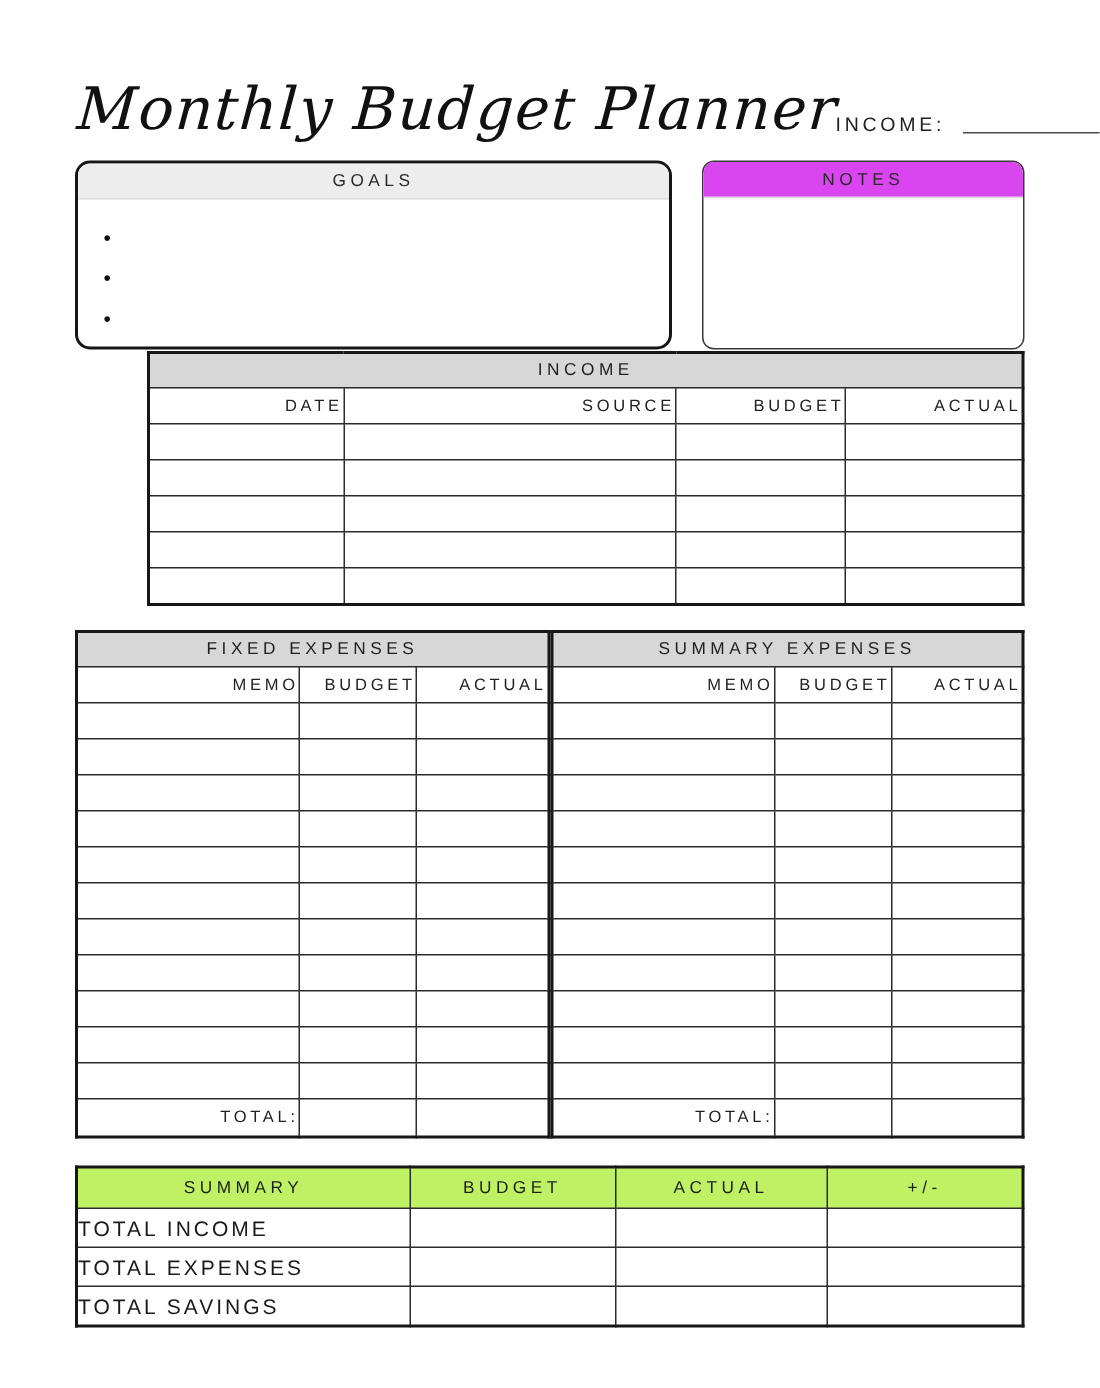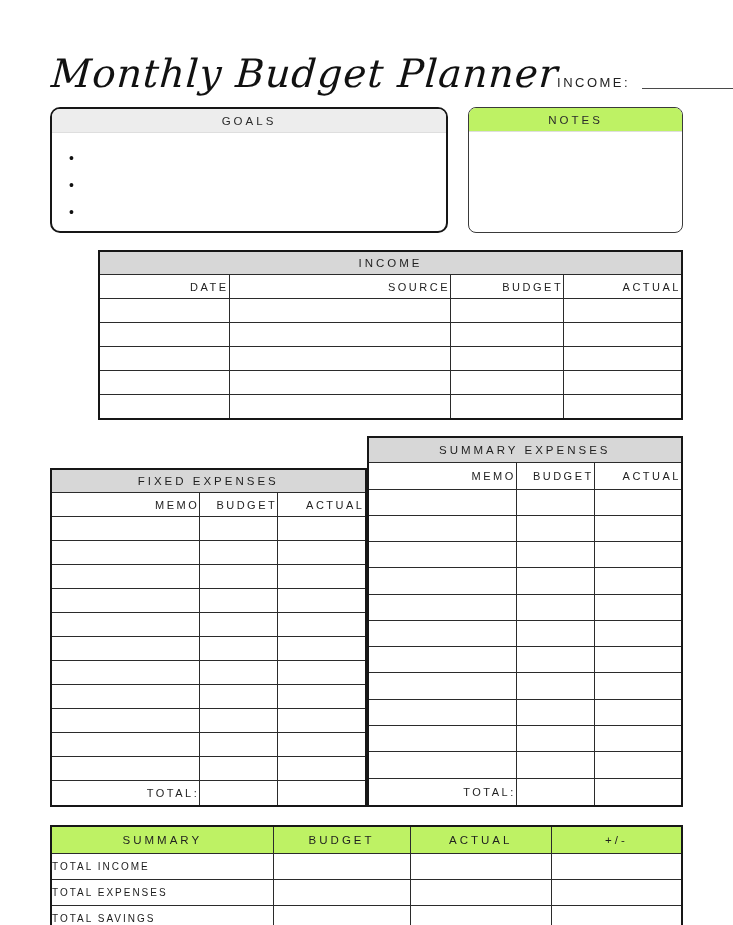--- a/index.html
+++ b/index.html
@@ -47,64 +47,64 @@
   }
   .goals-box .panel-band { background: #ededed; }
   .goals-bullets { padding: 11px 0 0 17px; }
   .bullet-row { display: flex; align-items: center; height: 27px; }
   .bullet-dot { font-size: 14px; line-height: 1; color: #111; width: 14px; }
   .goal-line { flex: 1; height: 100%; }
   .notes-box {
     box-sizing: border-box; width: 215px; height: 126px;
     border: 1.5px solid #3a3a3a; border-radius: 8px; overflow: hidden; background: #fff;
   }
-  .notes-box .panel-band { background: #bef264; }
+  .notes-box .panel-band { background: #d946ef; }
   .notes-area { height: 100px; }
 
   
   table.tbl {
     border-collapse: collapse; table-layout: fixed; width: 100%;
     border: 2px solid #171717;
   }
   table.tbl td { border: 1.5px solid #2b2b2b; padding: 0; }
   td.band {
     background: #d7d7d7; height: 22px; text-align: center;
     font-size: 11.5px; letter-spacing: 3px; color: #1f1f1f;
     border-bottom: 1.5px solid #171717;
   }
   tr.cols td {
     height: 23px; background: #fff; text-align: right;
     font-size: 11px; letter-spacing: 2.5px; color: #222;
   }
   td.cell { height: 23px; background: #fff; }
 
   
-  .income-wrap { margin-top: 17px; padding-left: 48px; }
+  .income-wrap { margin-top: 1px; padding-left: 48px; }
 
   
   .expenses { margin-top: 16px; display: flex; justify-content: space-between; }
-  .exp-fixed { width: 306px; margin-top: 32px; }
+  .exp-fixed { width: 306px; }
   .exp-var { width: 310px; }
   td.total-label {
     height: 24px; text-align: right; padding-right: 8px;
     font-size: 11px; letter-spacing: 2.5px; color: #1f1f1f;
   }
   td.total-cell { height: 24px; }
 
   
   .summary-wrap { margin-top: 18px; }
   td.bandcell {
     background: #bef264; height: 26px; text-align: center;
     font-size: 11.5px; letter-spacing: 3px; color: #1f1f1f;
     border-left: none; border-right: none; border-top: none;
     border-bottom: 1.5px solid #171717;
   }
   td.sum-label {
     height: 25px; text-align: left; padding-left: 9px;
-    font-size: 10px; letter-spacing: 2px; color: #1b1b1b;
+    font-size: 14px; letter-spacing: 2px; color: #1b1b1b;
   }
   td.sum-cell { height: 25px; }
 </style>
 </head>
 <body>
 
 <div class="sheet">
 
   <header class="top">
     <h1 class="page-title">Monthly Budget Planner</h1>

